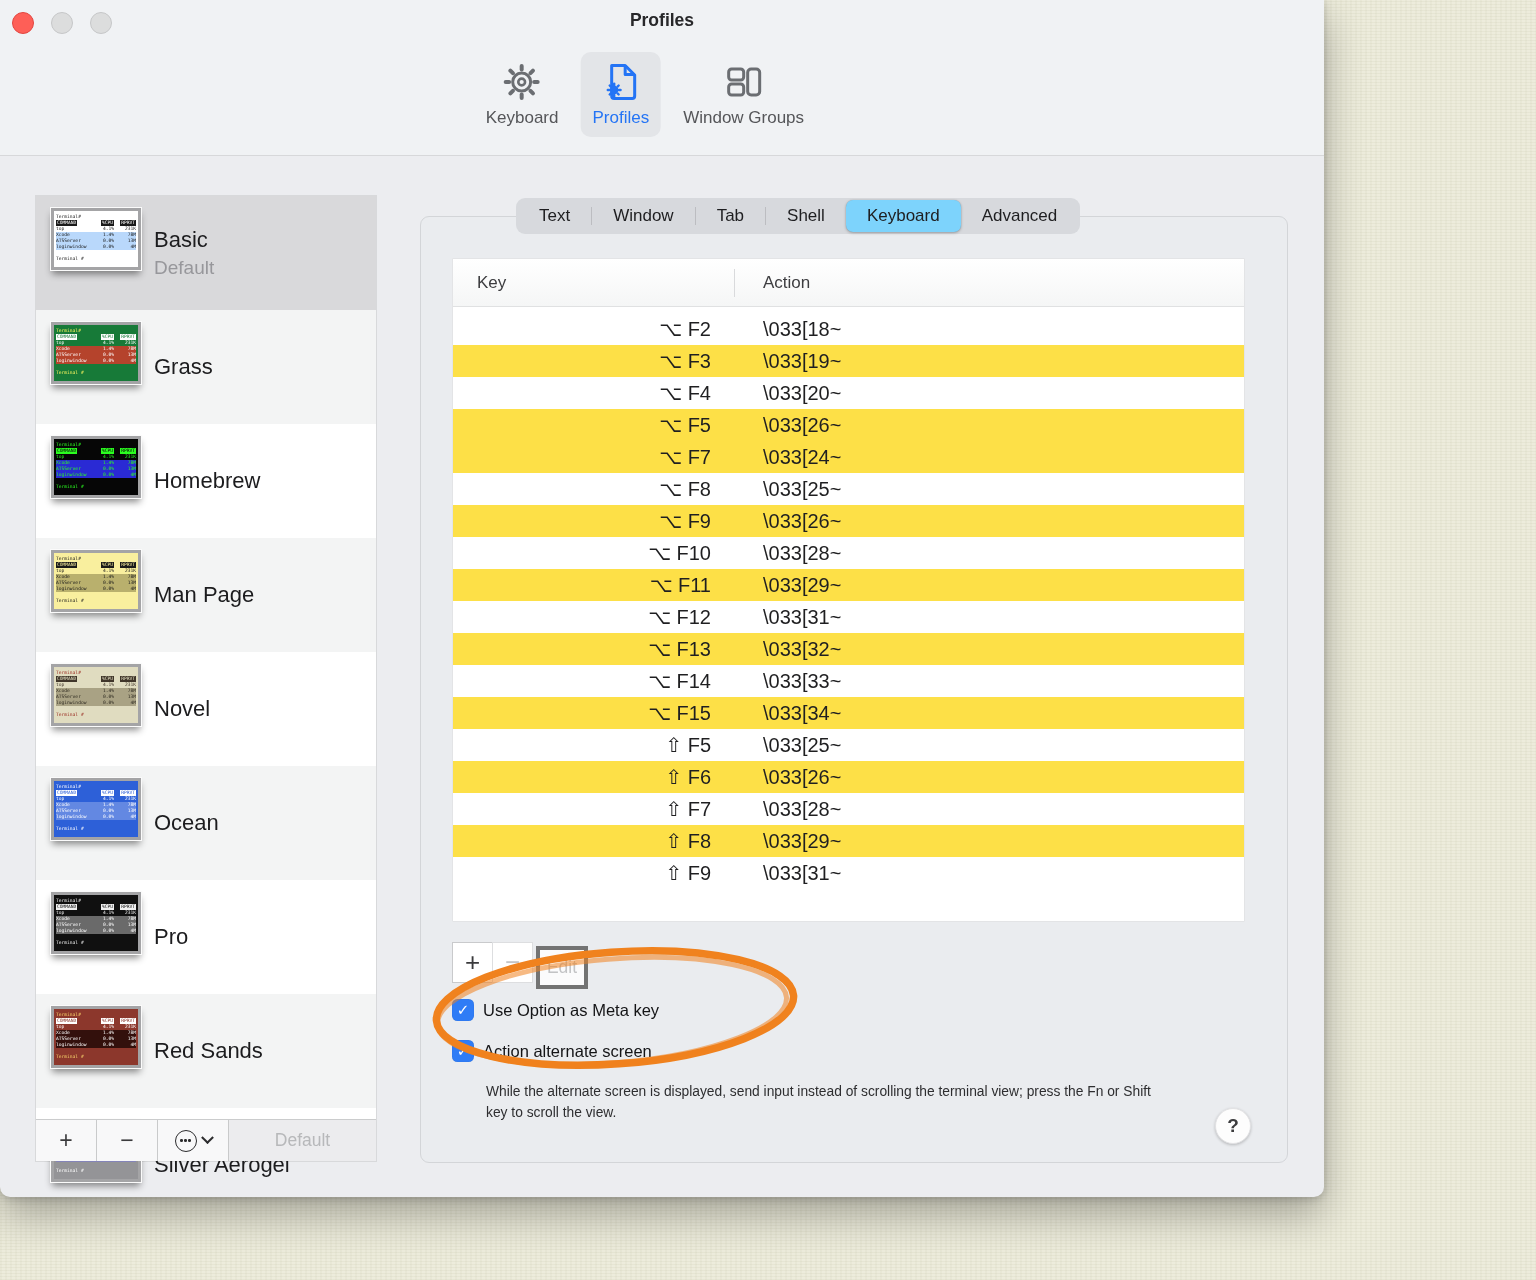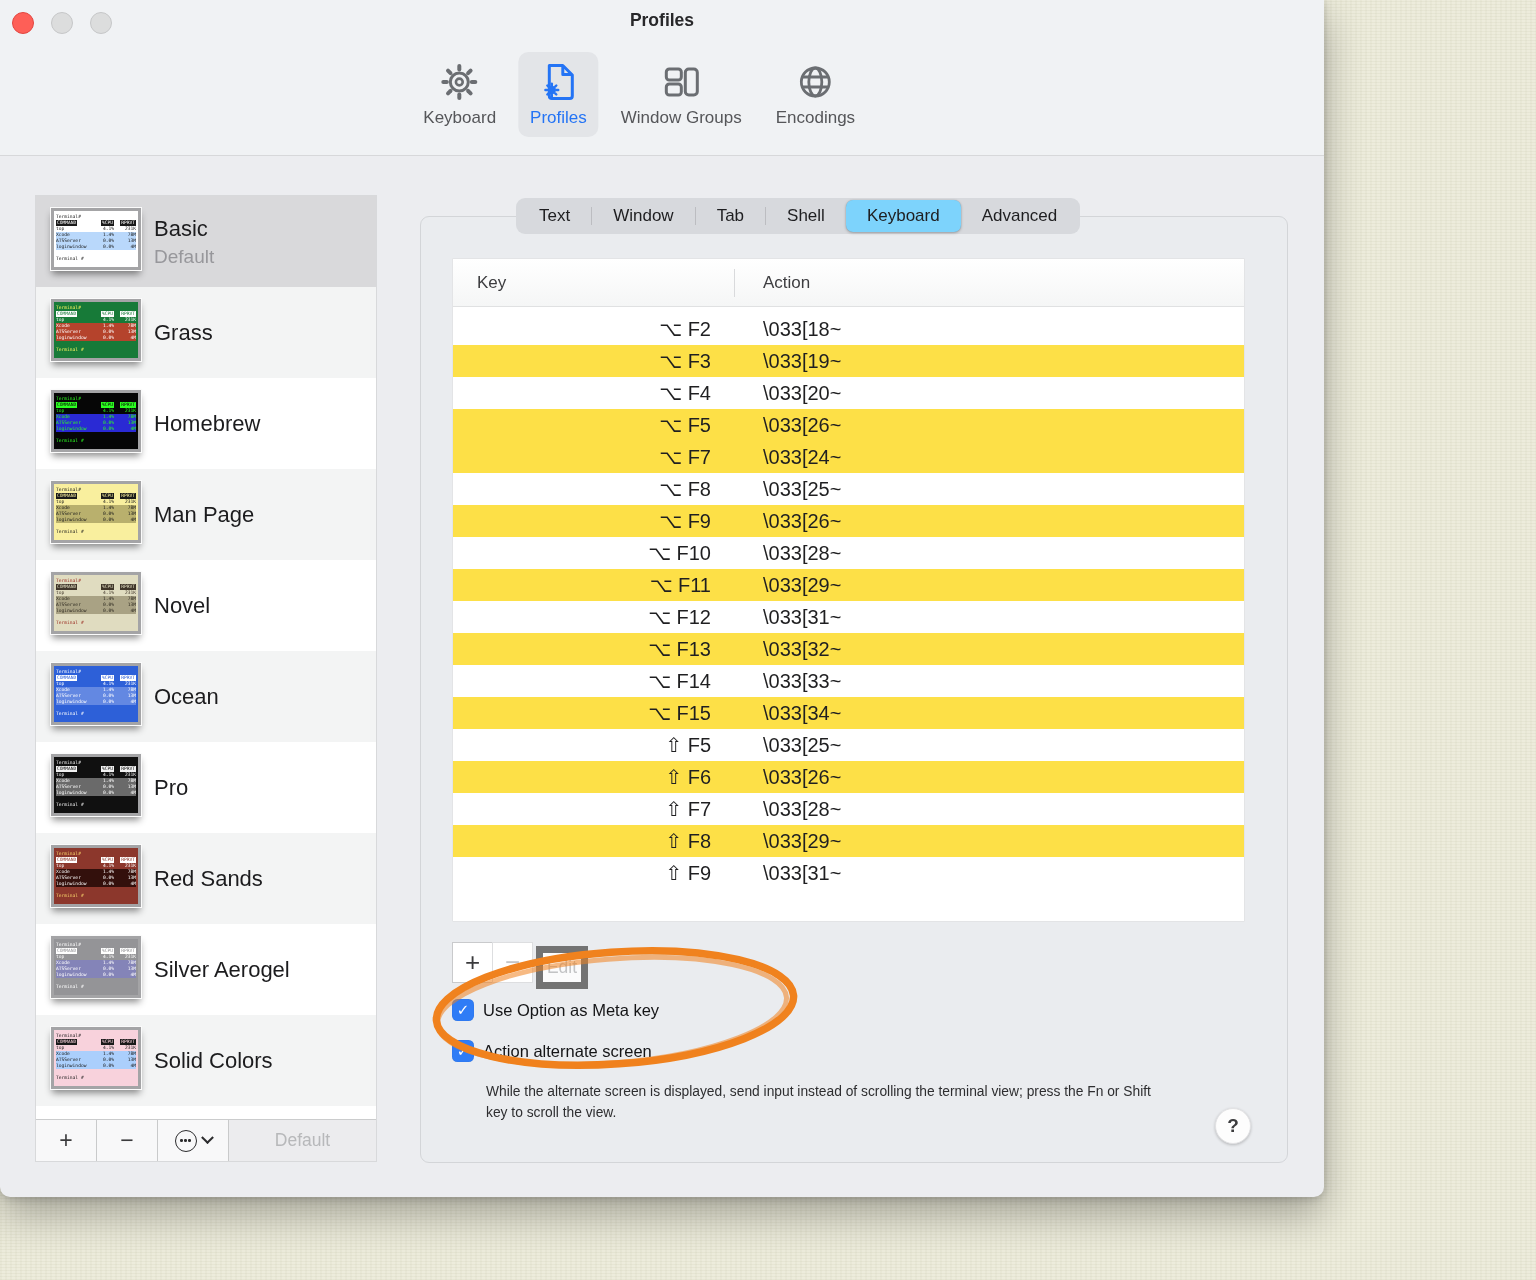--- a/index.html
+++ b/index.html
@@ -45,21 +45,21 @@
   .tb-item .tb-label { font-size:17px; color:#555659; white-space:nowrap; }
   .tb-item.selected .tb-label { color:#2474f5; }
   .tb-icon { width:44px; height:44px; display:block; }
 
   
   .sidebar {
     position:absolute; left:35px; top:195px; width:342px; height:967px;
     background:#ffffff; border:1px solid #d8d9db;
   }
   .profile-row {
-    position:relative; height:91px; display:flex; align-items:center;
+    position:relative; height:114px; display:flex; align-items:center;
   }
   .profile-row.alt { background:#f3f4f4; }
   .profile-row.selected { background:#d9d9db; }
   .thumb {
     position:absolute; left:14px; top:11px;
     width:92px; height:64px; background:#a4a4a6;
     border:1px solid #fbfbfb; padding:3px;
     box-shadow:0 5px 7px -2px rgba(0,0,0,.45);
   }
   .thumb-inner {
@@ -133,21 +133,21 @@
   
   .tbl-btns { position:absolute; left:452px; top:942px; display:flex; }
   .sq-btn {
     width:41px; height:41px; background:#ffffff; border:1px solid #c9cacc;
     display:flex; align-items:center; justify-content:center;
     font-size:26px; color:#3a3a3c;
   }
   .sq-btn.minus { margin-left:-1px; color:#c4c5c7; border-color:#dddee0; }
   .edit-btn {
     position:absolute; left:84px; top:4px; width:52px; height:43px;
-    background:#fbfbfc; border:7px solid #737373;
+    background:#fbfbfc; border:4px solid #737373;
     display:flex; align-items:center; justify-content:center;
     font-size:17.5px; color:#c2c3c5;
   }
 
   .check-row { position:absolute; left:452px; display:flex; align-items:center; gap:9px; }
   .checkbox {
     width:22px; height:22px; border-radius:5.5px; background:#2f7cf6;
     display:flex; align-items:center; justify-content:center;
     color:#ffffff; font-size:15px; font-weight:700;
     box-shadow:inset 0 0 1px rgba(0,0,0,.2);
@@ -219,29 +219,20 @@
     <span class="tb-label">Profiles</span>
   </div>
         <div class="tb-item">
     <svg class="tb-icon" viewBox="0 0 44 44" fill="none" stroke="#6b6e72" stroke-width="3">
     <rect x="7" y="9" width="15" height="11" rx="3"></rect>
     <rect x="7" y="24" width="15" height="11" rx="3"></rect>
     <rect x="26" y="9" width="12" height="26" rx="3.5"></rect>
           </svg>
     <span class="tb-label">Window Groups</span>
   </div>
-        <div class="tb-item">
-    <svg class="tb-icon" viewBox="0 0 44 44" fill="none" stroke="#6b6e72" stroke-width="2.8">
-    <circle cx="22" cy="22" r="14"></circle>
-    <ellipse cx="22" cy="22" rx="6.5" ry="14"></ellipse>
-    <line x1="9" y1="17" x2="35" y2="17"></line>
-            <line x1="9" y1="27" x2="35" y2="27"></line>
-          </svg>
-    <span class="tb-label">Encodings</span>
-  </div>
       </div>
   </div>
 
   <div class="sidebar">
     <div id="profileList">
         <div class="profile-row selected">
     <div class="thumb">
       <div class="thumb-inner" style="background: rgb(255, 255, 255); color: rgb(26, 26, 26);">
               <div class="t-line" style="color:#1a1a1a">Terminal#</div>
               <div class="t-line"><span class="t-name"><span class="t-chip" style="background:#1a1a1a;color:#ffffff">COMMAND</span></span><span class="t-cpu"><span class="t-chip" style="background:#1a1a1a;color:#ffffff">%CPU</span></span><span class="t-mem"><span class="t-chip" style="background:#1a1a1a;color:#ffffff">RPRVT</span></span></div>

